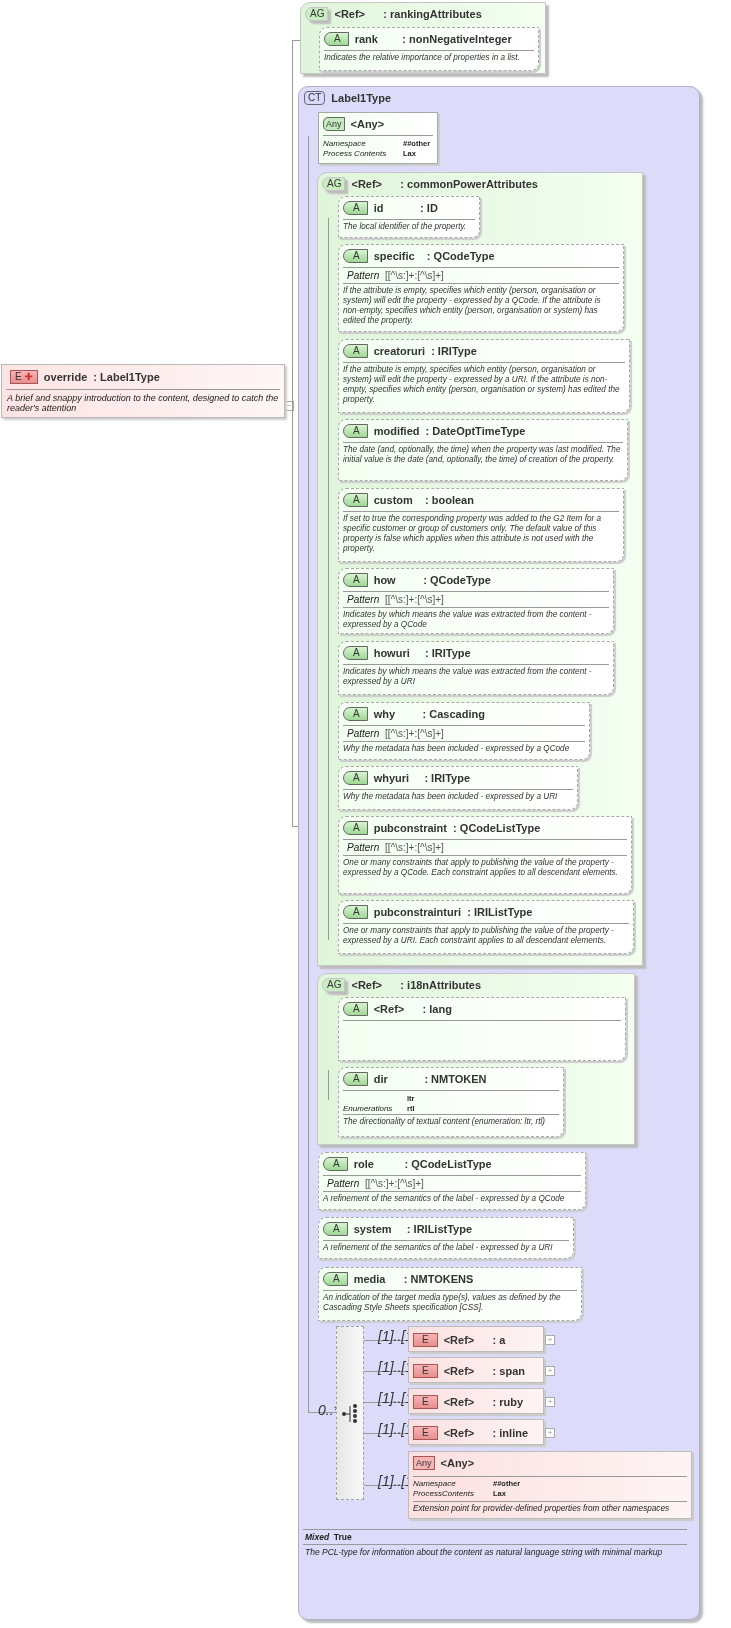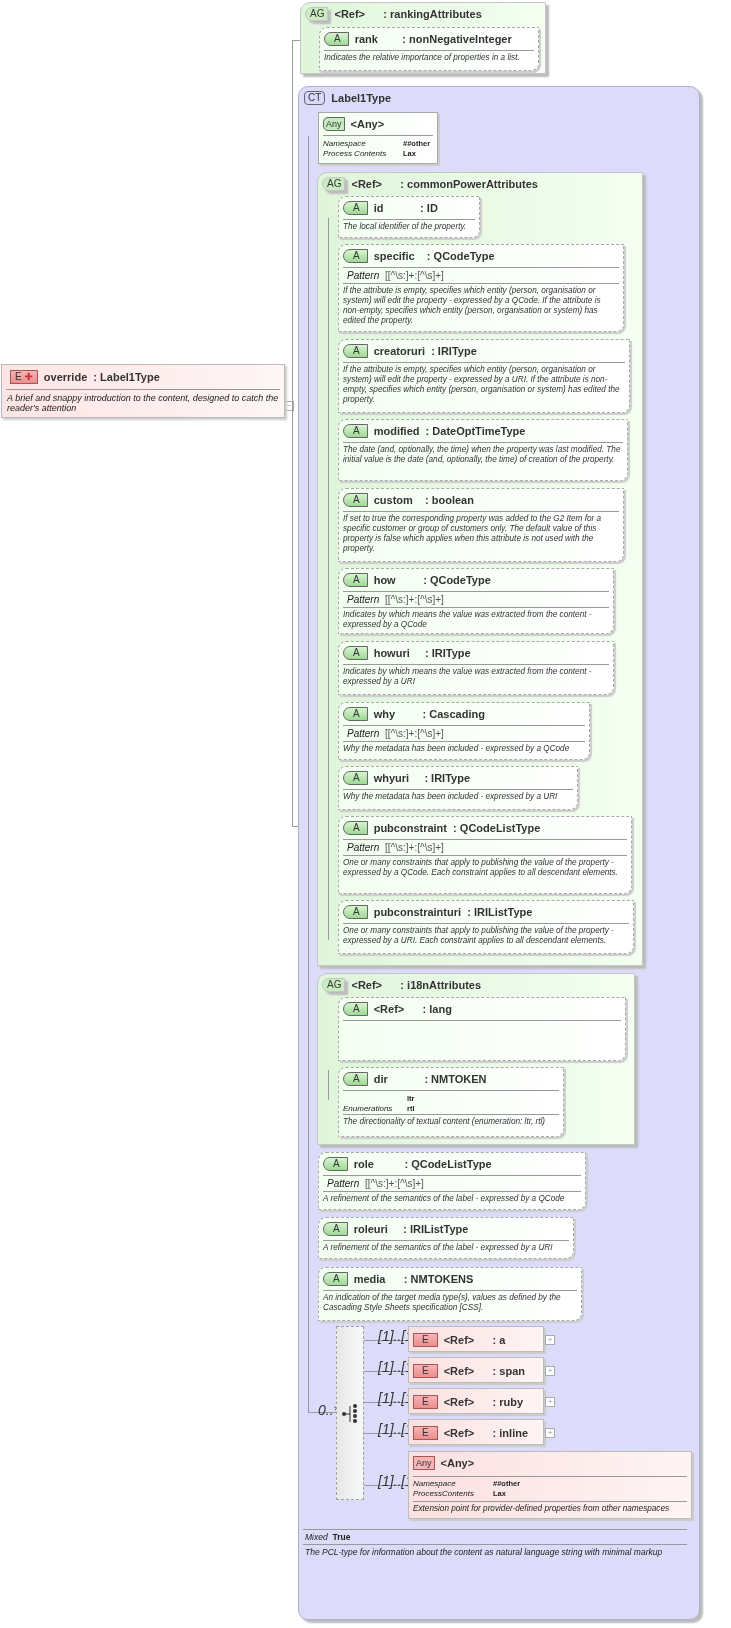--- a/index.html
+++ b/index.html
@@ -63,21 +63,21 @@
     <div class="desc">Indicates the relative importance of properties in a list.</div>
   </div>
 </div>
 
 <div class="abs ctbox" style="left:298px;top:86px;width:402px;height:1534px;">
   <div style="height:22px;display:flex;align-items:center;padding-left:5px;">
     <span class="badge ct">CT</span>
     <span class="ttl">Label1Type</span>
   </div>
   <div class="abs" style="left:4px;top:1442px;width:384px;border-top:1px solid #999;">
-    <div class="ctfoot" style="padding:2px 2px;"><i>Mixed</i>&nbsp;&nbsp;<b>True</b></div>
+    <div class="ctfoot" style="padding:2px 2px;font-weight:bold;"><i>Mixed</i>&nbsp;&nbsp;<b>True</b></div>
     <div class="ctfoot" style="border-top:1px solid #999;padding:2px 2px;font-style:italic;">The PCL-type for information about the content as natural language string with minimal markup</div>
   </div>
 </div>
 
 <div class="line vline" style="left:308px;top:136px;height:1276px;"></div>
 
 <div class="abs attr" style="left:318px;top:112px;width:120px;height:52px;border-style:solid;border-radius:0;">
   <div class="hdr">
       <span class="badge any">Any</span>
       <span class="ttl">&lt;Any&gt;</span>
@@ -254,21 +254,21 @@
   <div class="pat">
       <i>Pattern</i>
       <span>[[^\s:]+:[^\s]+]</span>
     </div>
   <div class="desc">A refinement of the semantics of the label - expressed by a QCode</div>
 </div>
 
 <div class="abs attr" style="left:318px;top:1217px;width:256px;height:42px;">
   <div class="hdr">
       <span class="badge a">A</span>
-      <span class="ttl">roleuri     : IRIListType</span>
+      <span class="ttl">system     : IRIListType</span>
     </div>
   <div class="sep"></div>
   <div class="desc">A refinement of the semantics of the label - expressed by a URI</div>
 </div>
 
 <div class="abs attr" style="left:318px;top:1267px;width:264px;height:54px;">
   <div class="hdr">
       <span class="badge a">A</span>
       <span class="ttl">media      : NMTOKENS</span>
     </div>

